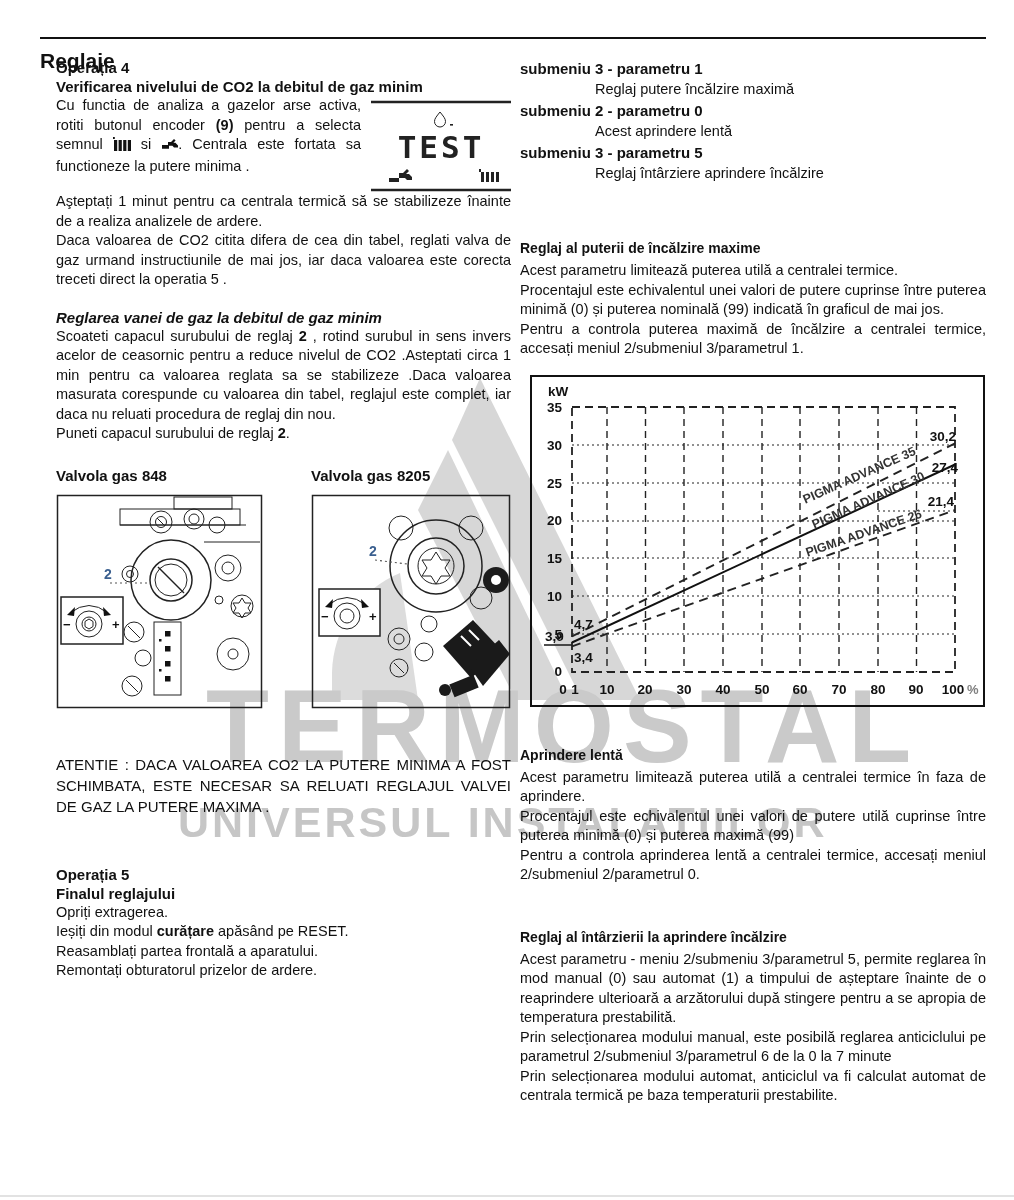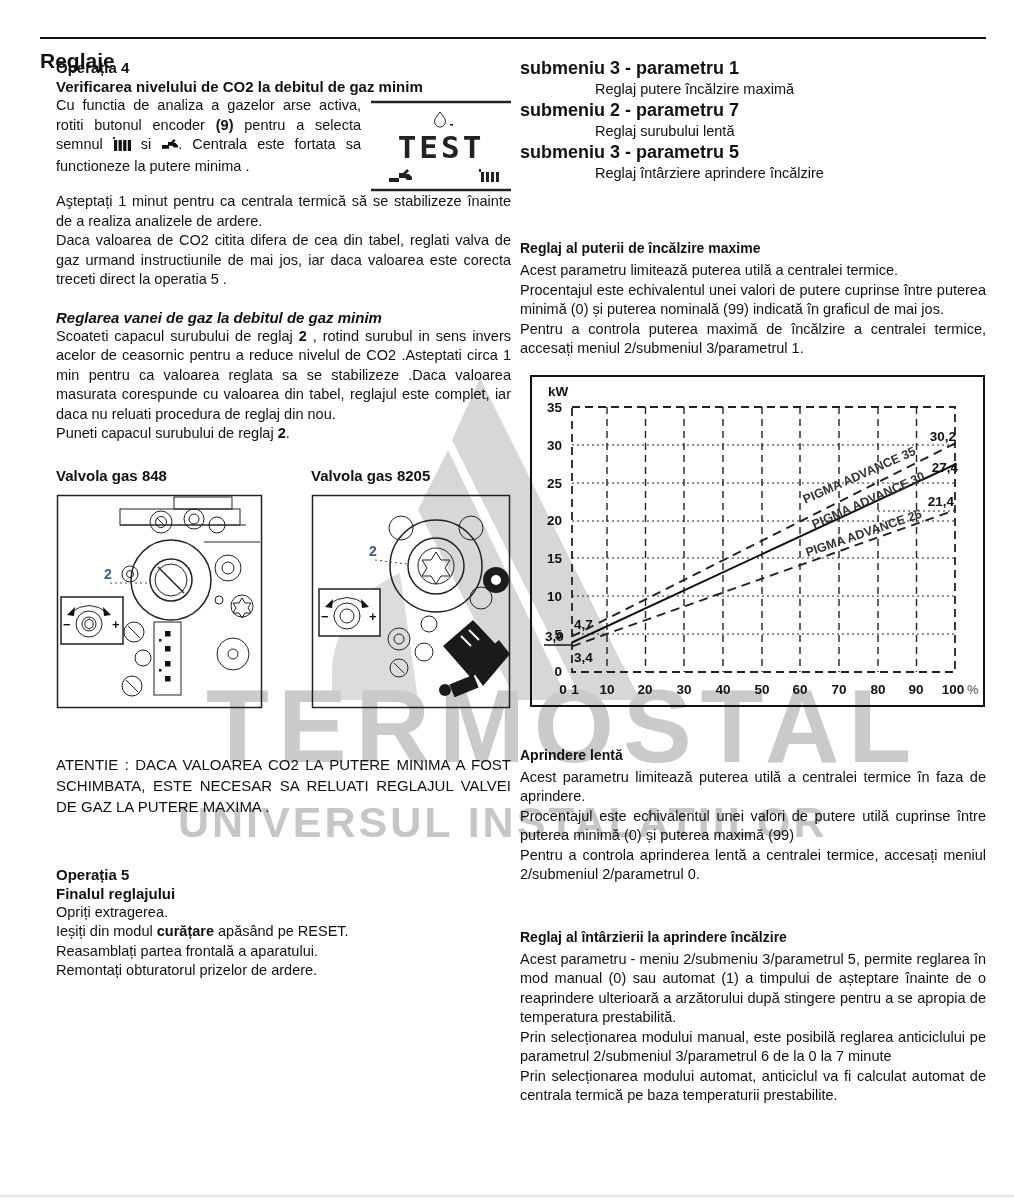--- a/index.html
+++ b/index.html
@@ -25,21 +25,21 @@
   .sp8{height:8px;}.sp18{height:18px;}.sp22{height:22px;}.sp30{height:30px;}
   .sp33{height:33px;}.sp38{height:38px;}.sp42{height:42px;}.sp54{height:54px;}
   .display-fig{float:right;width:140px;height:80px;margin:4px 0 4px 10px;}
   .valve-titles{position:relative;height:19px;}
   .valve-titles .vt1{position:absolute;left:0;}
   .valve-titles .vt2{position:absolute;left:255px;}
   .valve-row{position:relative;height:215px;margin-top:9px;}
   .valve-row .v1{position:absolute;left:0;top:0;}
   .valve-row .v2{position:absolute;left:255px;top:0;}
   .atentie{font-size:15px;font-weight:normal;line-height:21px;text-align:justify;}
-  .submenu-label{font-size:18px;font-weight:bold;line-height:21px;}
+  .submenu-label{font-size:15px;font-weight:bold;line-height:21px;}
   .submenu-desc{font-size:14.5px;line-height:21px;padding-left:75px;}
   .chart-fig{margin-left:10px;margin-top:16px;width:480px;height:332px;}
   .bottom-line{position:absolute;left:0;top:1195px;width:1014px;height:2px;background:#e2e2e2;}
   .inline-icon{display:inline-block;vertical-align:-2px;}
   
   .ln{fill:none;stroke:#222;stroke-width:1.5;}
   .lnt{fill:none;stroke:#222;stroke-width:1;}
   .dotl{fill:none;stroke:#555;stroke-width:1.2;stroke-dasharray:2 3;}
   .lbl2{fill:#3a5f8f;font:bold 14px "Liberation Sans",sans-serif;}
   .sign{fill:#111;font:bold 13px "Liberation Sans",sans-serif;}
@@ -248,22 +248,22 @@
       <p class="p">Opriți extragerea.</p>
       <p class="p"><span>Ieșiți din modul </span><b>curățare</b><span> apăsând pe RESET.</span></p>
       <p class="p">Reasamblați partea frontală a aparatului.</p>
       <p class="p">Remontați obturatorul prizelor de ardere.</p>
     </div>
 
     <div class="col-right">
       <div>
         <div class="submenu-label">submeniu 3 - parametru 1</div>
         <div class="submenu-desc">Reglaj putere încălzire maximă</div>
-        <div class="submenu-label">submeniu 2 - parametru 7</div>
-        <div class="submenu-desc">Reglaj surubului lentă</div>
+        <div class="submenu-label">submeniu 2 - parametru 0</div>
+        <div class="submenu-desc">Acest aprindere lentă</div>
         <div class="submenu-label">submeniu 3 - parametru 5</div>
         <div class="submenu-desc">Reglaj întârziere aprindere încălzire</div>
       </div>
 
       <div class="sp54"></div>
       <div class="h-section">Reglaj al puterii de încălzire maxime</div>
       <p class="p">Acest parametru limitează puterea utilă a centralei termice.</p>
       <p class="p">Procentajul este echivalentul unei valori de putere cuprinse între puterea minimă (0) și puterea nominală (99) indicată în graficul de mai jos.</p>
       <p class="p">Pentru a controla puterea maximă de încălzire a centralei termice, accesați meniul 2/submeniul 3/parametrul 1.</p>
 

